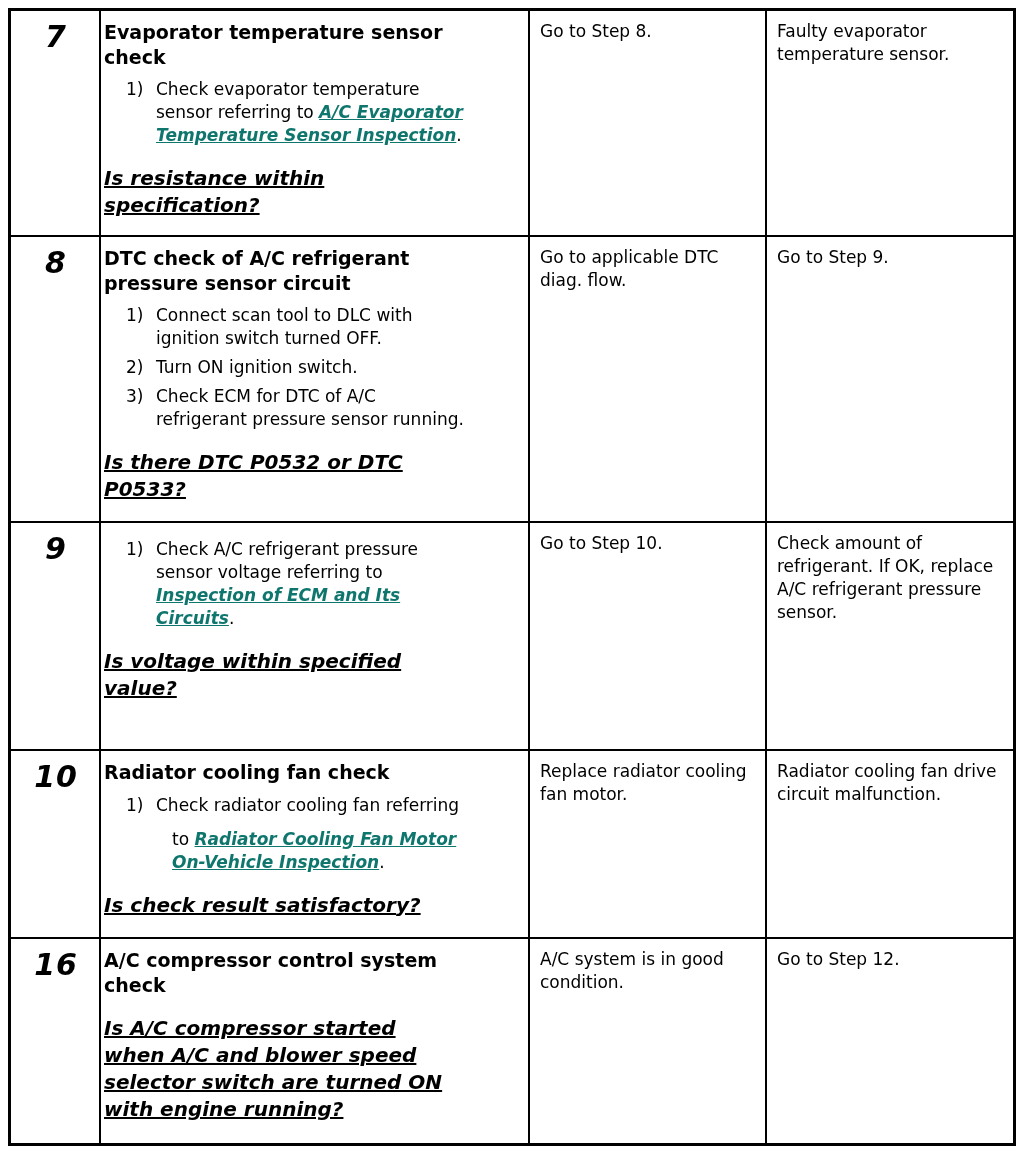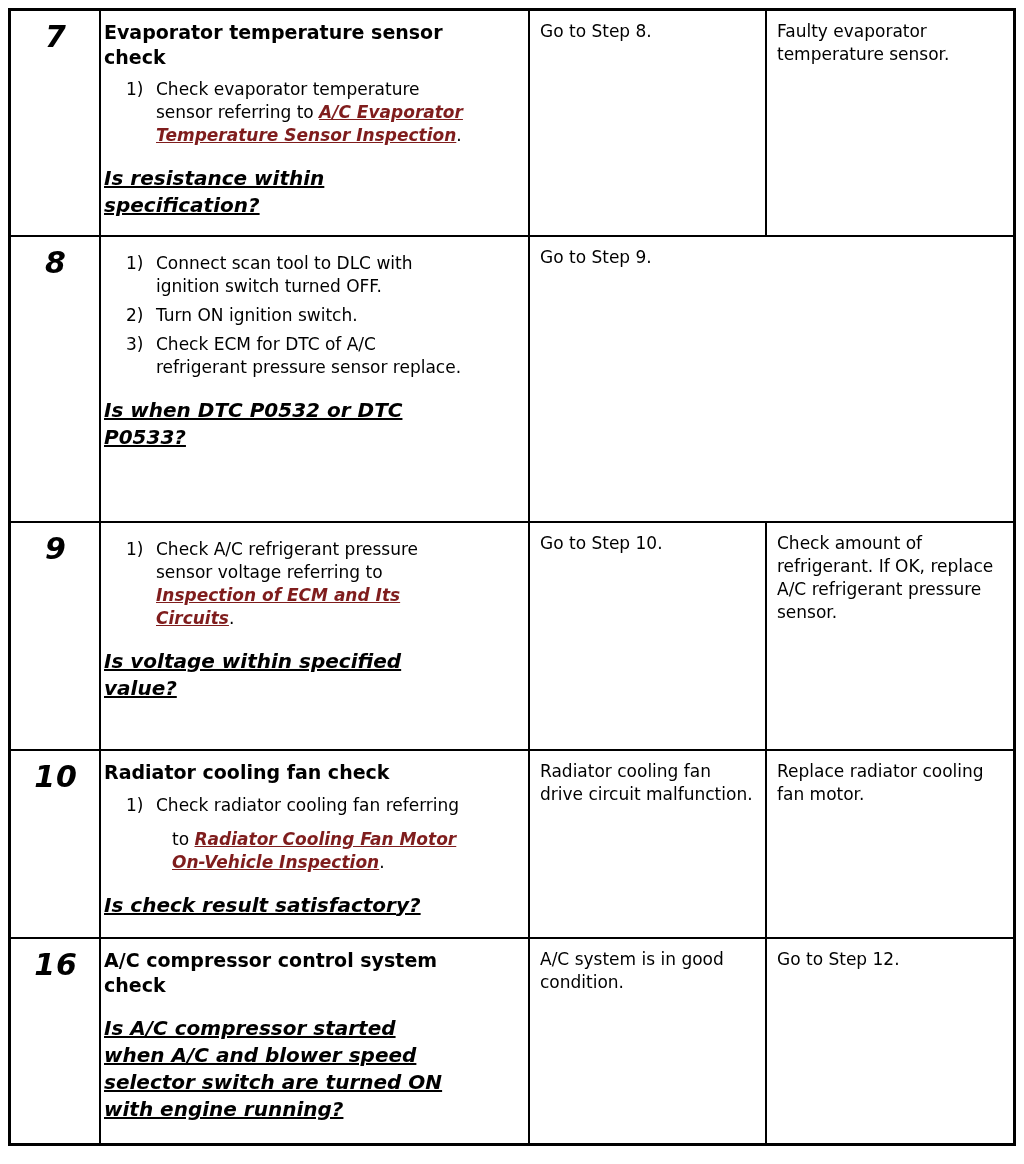--- a/index.html
+++ b/index.html
@@ -55,21 +55,21 @@
   .question {
     font-weight: 700;
     font-style: italic;
     font-size: 20px;
     line-height: 1.35;
     max-width: 345px;
     margin-top: 18px;
     text-decoration: underline;
   }
   .ref {
-    color: #7f1d1d;
+    color: #0f766e;
     font-weight: 700;
     font-style: italic;
     text-decoration: underline;
   }
   .r7  { min-height: 224px; }
   .r8  { min-height: 286px; }
   .r9  { min-height: 228px; }
   .r10 { min-height: 188px; }
   .r11 { min-height: 206px; }
 </style>
@@ -92,34 +92,36 @@
     </div>
     <div class="cell yes-cell">Go to Step 8.</div>
     <div class="cell no-cell">Faulty evaporator temperature sensor.</div>
   </div>
 
   <div class="trow r8">
     <div class="cell step-cell">
       <span class="stepnum">8</span>
     </div>
     <div class="cell action-cell">
+      <div class="title">DTC check of A/C refrigerant pressure sensor circuit</div>
       <div class="item">
         <span class="num">1)</span>
         <span class="itxt">Connect scan tool to DLC with ignition switch turned OFF.</span>
       </div>
       <div class="item">
         <span class="num">2)</span>
         <span class="itxt">Turn ON ignition switch.</span>
       </div>
       <div class="item">
         <span class="num">3)</span>
-        <span class="itxt">Check ECM for DTC of A/C refrigerant pressure sensor replace.</span>
+        <span class="itxt">Check ECM for DTC of A/C refrigerant pressure sensor running.</span>
       </div>
-      <div class="question">Is when DTC P0532 or DTC P0533?</div>
+      <div class="question">Is there DTC P0532 or DTC P0533?</div>
     </div>
+    <div class="cell yes-cell">Go to applicable DTC diag. flow.</div>
     <div class="cell no-cell">Go to Step 9.</div>
   </div>
 
   <div class="trow r9">
     <div class="cell step-cell">
       <span class="stepnum">9</span>
     </div>
     <div class="cell action-cell">
       <div class="item">
         <span class="num">1)</span>
@@ -136,22 +138,22 @@
       <span class="stepnum">10</span>
     </div>
     <div class="cell action-cell">
       <div class="title">Radiator cooling fan check</div>
       <div class="item">
         <span class="num">1)</span>
         <span class="itxt"><span>Check radiator cooling fan referring</span><span class="cont"><span>to </span><a class="ref" href="#">Radiator Cooling Fan Motor On-Vehicle Inspection</a><span>.</span></span></span>
       </div>
       <div class="question">Is check result satisfactory?</div>
     </div>
+    <div class="cell no-cell">Replace radiator cooling fan motor.</div>
     <div class="cell yes-cell">Radiator cooling fan drive circuit malfunction.</div>
-    <div class="cell no-cell">Replace radiator cooling fan motor.</div>
   </div>
 
   <div class="trow r11">
     <div class="cell step-cell">
       <span class="stepnum">16</span>
     </div>
     <div class="cell action-cell">
       <div class="title">A/C compressor control system check</div>
       <div class="question">Is A/C compressor started when A/C and blower speed selector switch are turned ON with engine running?</div>
     </div>

